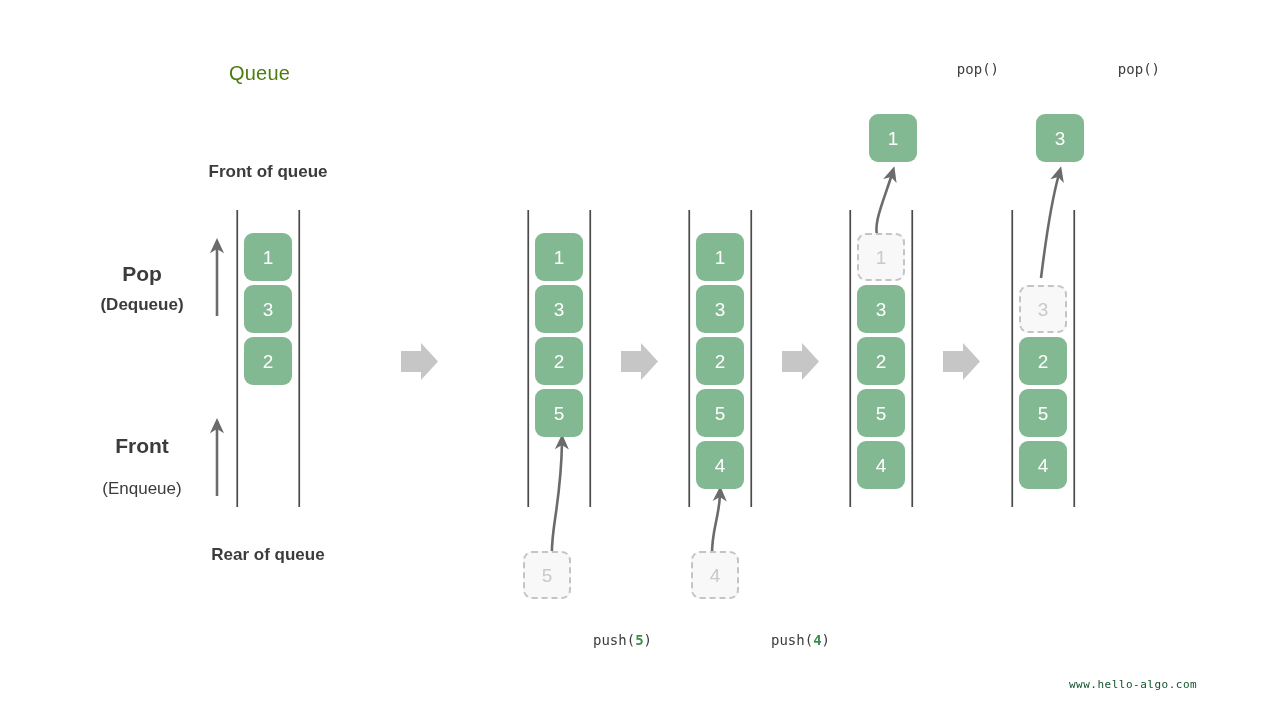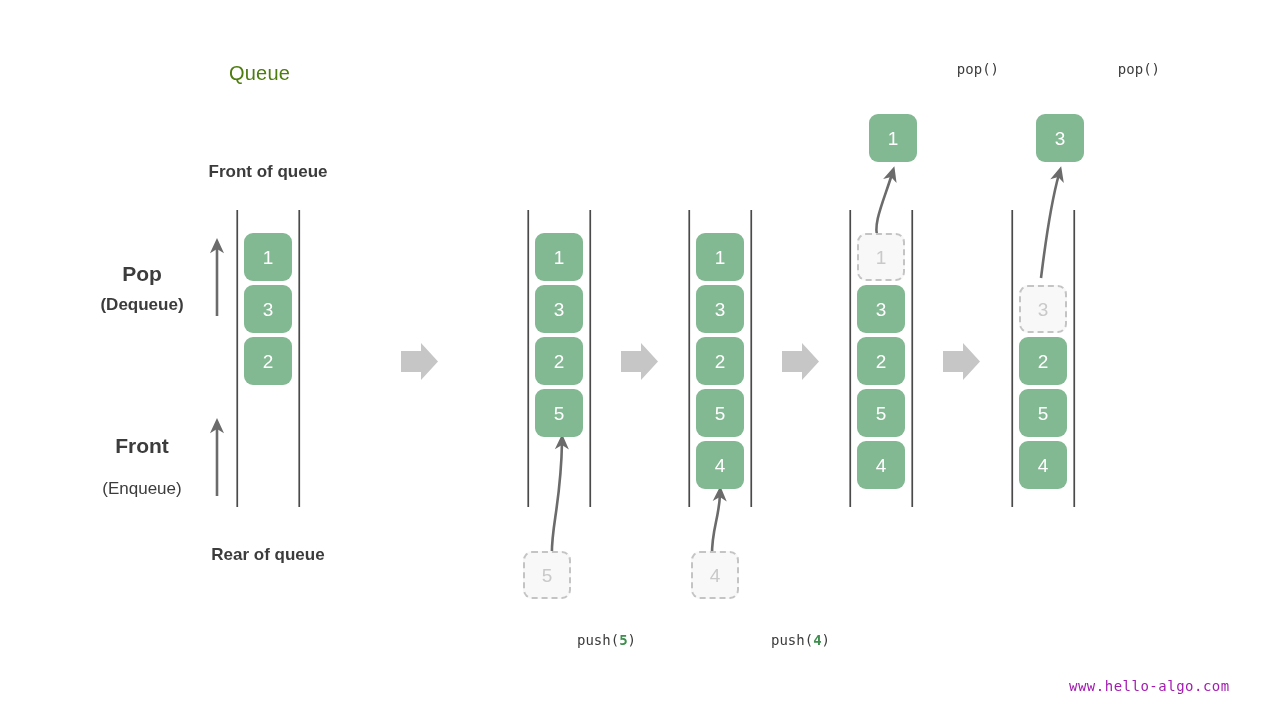--- a/index.html
+++ b/index.html
@@ -59,22 +59,22 @@
     white-space: nowrap;
     text-align: right;
     letter-spacing: 0px;
   }
   .mono-op .num {
     color: #3f8e4f;
     font-weight: bold;
   }
   .watermark {
     font-family: "DejaVu Sans Mono", "Liberation Mono", monospace;
-    font-size: 14px;
-    color: #a21caf;
+    font-size: 11px;
+    color: #14532d;
     white-space: nowrap;
     letter-spacing: 0.5px;
     text-align: right;
   }
 
   
   .cell {
     position: absolute;
     width: 48px;
     height: 48px;
@@ -175,21 +175,21 @@
     <div class="cell" style="left:244px; top:285px;">3</div>
     <div class="cell" style="left:244px; top:337px;">2</div>
   </div>
 
   <div>
     <div class="cell" style="left:535px; top:233px;">1</div>
     <div class="cell" style="left:535px; top:285px;">3</div>
     <div class="cell" style="left:535px; top:337px;">2</div>
     <div class="cell" style="left:535px; top:389px;">5</div>
     <div class="cell ghost" style="left:523px; top:551px;">5</div>
-    <div class="abs mono-op" style="left:436px; top:632px; width:200px;"><span>push(</span><span class="num">5</span><span>)</span></div>
+    <div class="abs mono-op" style="left:452px; top:632px; width:200px;"><span>push(</span><span class="num">5</span><span>)</span></div>
   </div>
 
   <div>
     <div class="cell" style="left:696px; top:233px;">1</div>
     <div class="cell" style="left:696px; top:285px;">3</div>
     <div class="cell" style="left:696px; top:337px;">2</div>
     <div class="cell" style="left:696px; top:389px;">5</div>
     <div class="cell" style="left:696px; top:441px;">4</div>
     <div class="cell ghost" style="left:691px; top:551px;">4</div>
     <div class="abs mono-op" style="left:630px; top:632px; width:200px;"><span>push(</span><span class="num">4</span><span>)</span></div>

